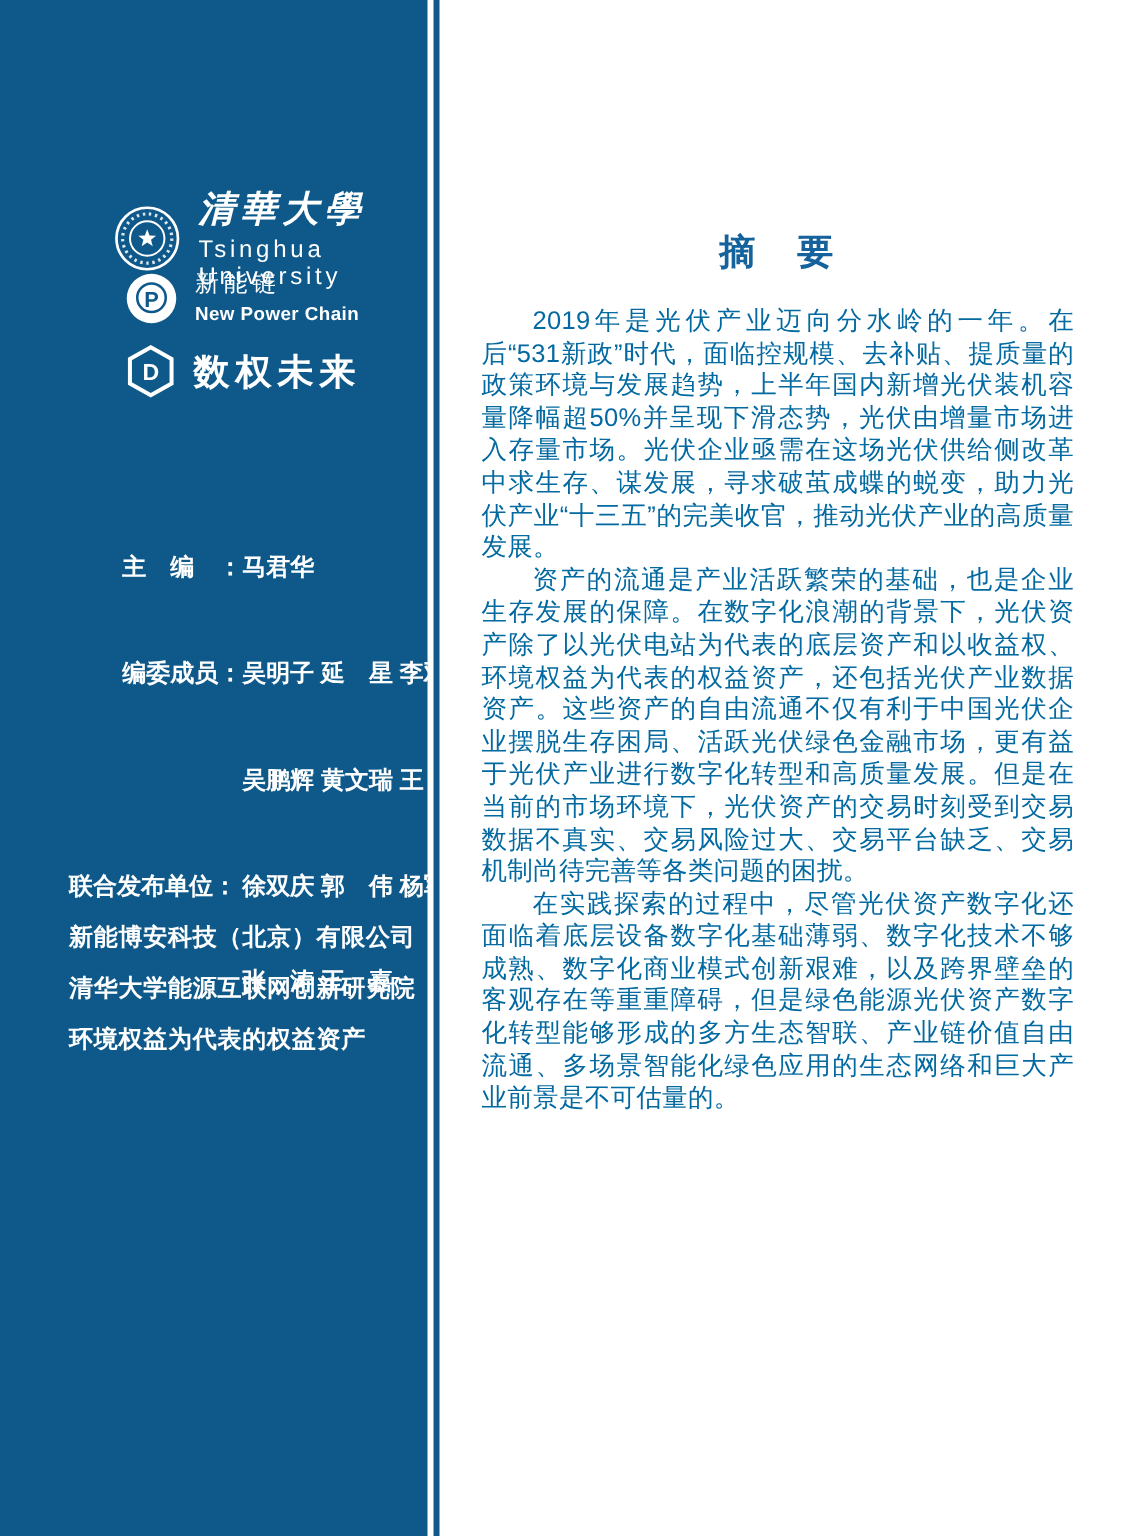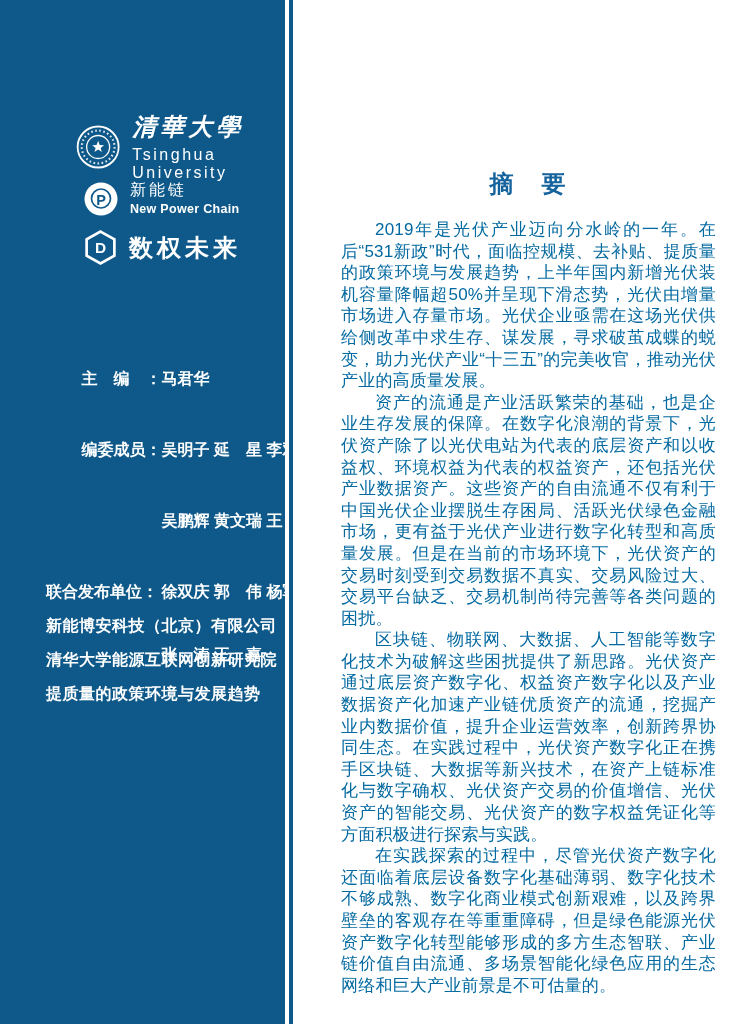--- a/index.html
+++ b/index.html
@@ -12,21 +12,21 @@
   
   .sidebar{
     position:absolute;left:0;top:0;width:285px;height:1024px;
     background:#0e598a;color:#ffffff;
   }
   .divider{
     position:absolute;left:289px;top:0;width:4px;height:1024px;
     background:#0e598a;
   }
   .logo{position:absolute;display:flex;align-items:center;}
-  .logo-tsinghua{left:76px;top:112px;justify-content:flex-end;}
+  .logo-tsinghua{left:76px;top:124px;justify-content:flex-end;}
   .t-text{margin-left:12px;}
   .t-script{
     font-family:"DejaVu Serif","Liberation Serif",serif;
     font-size:24px;font-style:italic;font-weight:bold;letter-spacing:4px;line-height:30px;
   }
   .t-en{font-size:16px;letter-spacing:2.5px;margin-top:4px;}
   .logo-npc{left:84px;top:181px;}
   .npc-text{margin-left:12px;}
   .npc-cn{font-size:16px;letter-spacing:3px;line-height:18px;}
   .npc-en{font-size:12.5px;margin-top:3px;letter-spacing:0.3px;font-weight:bold;}
@@ -36,22 +36,22 @@
   .editors{position:absolute;left:46px;top:352px;font-size:16px;font-weight:bold;line-height:18px;}
   .ed-row{margin-bottom:17px;white-space:pre;}
   .ed-row.tight{margin-bottom:9px;}
   .ed-label{display:inline-block;width:80px;text-align-last:justify;text-align:justify;}
   .ed-names{white-space:pre;}
   
   .publishers{position:absolute;left:46px;top:583px;font-size:16px;font-weight:bold;line-height:18px;}
   .pub-item{margin-top:16px;letter-spacing:0.5px;}
   
   .main{
-    position:absolute;left:293px;top:16px;width:457px;height:736px;
-    padding:0 34px 0 48px;box-sizing:border-box;
+    position:absolute;left:293px;top:0;width:457px;height:736px;
+    padding:0 34px 0 28px;box-sizing:border-box;
   }
   .abstract-title{
     margin:152px 0 0 0;text-align:center;
     font-size:24px;font-weight:bold;color:#15639c;letter-spacing:2px;
   }
   .paras{margin-top:19px;}
   .paras p{
     margin:0;font-size:17px;line-height:21.6px;color:#0369a1;
     text-align:justify;text-indent:2em;letter-spacing:0.2px;
   }
@@ -111,30 +111,29 @@
       </div>
       <div class="ed-row">
         <span class="ed-label"></span><span class="ed-names">张　涛 王　嘉</span>
       </div>
     </div>
 
     <div class="publishers">
       <div class="pub-heading">联合发布单位：</div>
       <div class="pub-item">新能博安科技（北京）有限公司</div>
       <div class="pub-item">清华大学能源互联网创新研究院</div>
-      <div class="pub-item">提质量的政策环境与发展趋势</div>
+      <div class="pub-item">环境权益为代表的权益资产</div>
     </div>
 
   </aside>
 
   <div class="divider"></div>
 
   <main class="main">
     <h1 class="abstract-title">摘　要</h1>
     <div class="paras">
       <p>2019年是光伏产业迈向分水岭的一年。在后“531新政”时代，面临控规模、去补贴、提质量的政策环境与发展趋势，上半年国内新增光伏装机容量降幅超50%并呈现下滑态势，光伏由增量市场进入存量市场。光伏企业亟需在这场光伏供给侧改革中求生存、谋发展，寻求破茧成蝶的蜕变，助力光伏产业“十三五”的完美收官，推动光伏产业的高质量发展。</p>
       <p>资产的流通是产业活跃繁荣的基础，也是企业生存发展的保障。在数字化浪潮的背景下，光伏资产除了以光伏电站为代表的底层资产和以收益权、环境权益为代表的权益资产，还包括光伏产业数据资产。这些资产的自由流通不仅有利于中国光伏企业摆脱生存困局、活跃光伏绿色金融市场，更有益于光伏产业进行数字化转型和高质量发展。但是在当前的市场环境下，光伏资产的交易时刻受到交易数据不真实、交易风险过大、交易平台缺乏、交易机制尚待完善等各类问题的困扰。</p>
-      <p>区块链、物联网、大数据、人工智能等数字化技术为破解这些困扰提供了新思路。光伏资产通过底层资产数字化、权益资产数字化以及产业数据资产化加速产业链优质资产的流通，挖掘产业内数据价值，提升企业运营效率，创新跨界协同生态。在实践过程中，光伏资产数字化正在携手区块链、大数据等新兴技术，在资产上链标准化与数字确权、光伏资产交易的价值增信、光伏资产的智能交易、光伏资产的数字权益凭证化等方面积极进行探索与实践。</p>
       <p>在实践探索的过程中，尽管光伏资产数字化还面临着底层设备数字化基础薄弱、数字化技术不够成熟、数字化商业模式创新艰难，以及跨界壁垒的客观存在等重重障碍，但是绿色能源光伏资产数字化转型能够形成的多方生态智联、产业链价值自由流通、多场景智能化绿色应用的生态网络和巨大产业前景是不可估量的。</p>
     </div>
   </main>
 
 </div>
 
 </body></html>

